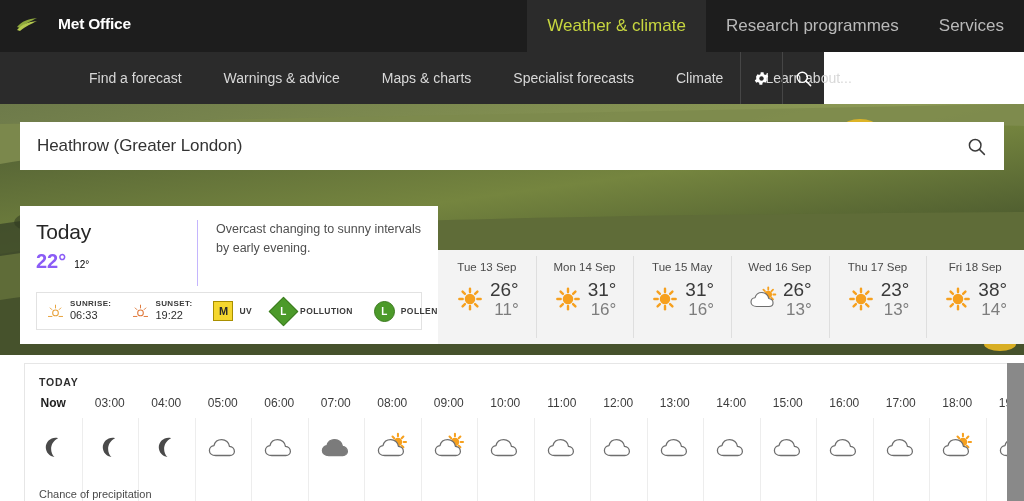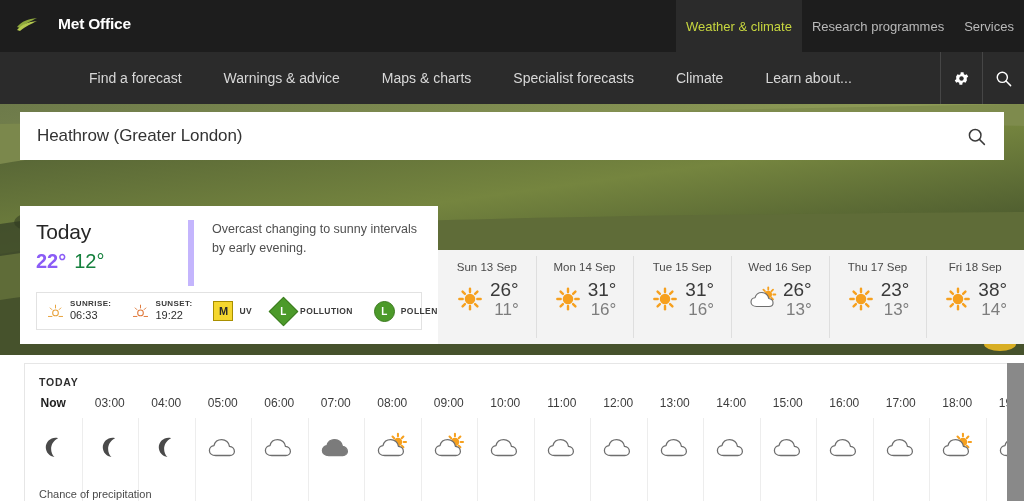--- a/index.html
+++ b/index.html
@@ -24,31 +24,31 @@
   }
   .brand-logo { width: 22px; height: 16px; display: block; }
   .brand-name {
     color: #ffffff; font-size: 15.5px; font-weight: bold; letter-spacing: -0.2px;
   }
   .util-nav {
     position: absolute; right: 0; top: 0; height: 52px;
     display: flex; align-items: stretch;
   }
   .util-item {
-    display: flex; align-items: center; padding: 0 10px;
-    color: #b9b9b9; font-size: 13px; white-space: nowrap;
+    display: flex; align-items: center; padding: 0 20px;
+    color: #b9b9b9; font-size: 17px; white-space: nowrap;
     cursor: pointer;
   }
   .util-item.active {
     background: #2b2b2b; color: #c7d63f;
   }
 
   
   .mainnav {
-    position: absolute; top: 52px; left: 0; width: 1024px; height: 52px;
+    position: absolute; top: 52px; left: 0; width: 824px; height: 52px;
     background: #2b2b2b;
     display: flex; align-items: stretch;
   }
   .nav-links { display: flex; align-items: stretch; padding-left: 68px; }
   .nav-link {
     display: flex; align-items: center; padding: 0 21px;
     color: #d8d8d8; font-size: 14px; white-space: nowrap; cursor: pointer;
   }
   .nav-tools {
     position: absolute; right: 0; top: 0; height: 52px;
@@ -62,21 +62,21 @@
 
   
   .hero {
     position: absolute; top: 104px; left: 0; width: 1024px; height: 251px;
     overflow: hidden;
   }
   .hero-photo { position: absolute; inset: 0; }
 
   
   .searchbar {
-    position: absolute; left: 20px; top: 8px; width: 984px; height: 48px;
+    position: absolute; left: 20px; top: 18px; width: 984px; height: 48px;
     background: #ffffff;
     display: flex; align-items: center;
   }
   .search-input {
     flex: 1; border: none; outline: none; background: transparent;
     font-family: "Liberation Sans", sans-serif;
     font-size: 17px; color: #333; padding-left: 17px; letter-spacing: -0.1px;
   }
   .search-btn {
     width: 56px; height: 48px; border: none; background: transparent;
@@ -91,24 +91,24 @@
   .today-top { display: flex; padding: 14px 0 0 0; height: 80px; }
   .today-left {
     width: 160px; padding-left: 16px;
   }
   .today-label {
     font-size: 21px; color: #262626; font-weight: normal; letter-spacing: -0.2px;
     line-height: 1.15;
   }
   .today-temps { margin-top: 6px; display: flex; align-items: baseline; gap: 8px; }
   .t-max { font-size: 20px; color: #8b5cf6; font-weight: bold; }
-  .t-min { font-size: 20px; color: #15803d; }
+  .t-min { font-size: 10px; color: #000000; }
   .today-right {
-    flex: 1; padding-left: 18px; border-left: 6px solid #c4b5fd;
-    margin-left: 8px;
+    flex: 1; padding-left: 18px; border-left: 1px solid #c4b5fd;
+    margin-left: 17px;
   }
   .today-summary {
     font-size: 12.5px; color: #4f4f4f; line-height: 1.55; max-width: 215px;
   }
 
   .badges {
     position: absolute; left: 16px; top: 86px; right: 16px; height: 38px;
     border: 1px solid #e2e2e2;
     display: flex; align-items: center; gap: 5px;
     padding-left: 10px;
@@ -373,21 +373,21 @@
 
         <div class="badge-group">
           <div class="chip-pollen">L</div>
           <span class="chip-label">POLLEN</span>
         </div>
       </div>
     </div>
 
     <div class="daily" id="daily-strip">
         <div class="day-tile">
-          <div class="day-name">Sun 13 Sep</div>
+          <div class="day-name">Tue 13 Sep</div>
           <div class="day-body">
             <svg viewBox="0 0 40 34" width="30" height="26" class="day-icon">
               <circle cx="20" cy="17" r="7" fill="#f6a01e"></circle>
               <line x1="20" y1="3.2" x2="20" y2="7.6" stroke="#f6a01e" stroke-width="3.2" stroke-linecap="round"></line>
               <line x1="20" y1="26.4" x2="20" y2="30.8" stroke="#f6a01e" stroke-width="3.2" stroke-linecap="round"></line>
               <line x1="5.8" y1="17" x2="10.2" y2="17" stroke="#f6a01e" stroke-width="3.2" stroke-linecap="round"></line>
               <line x1="29.8" y1="17" x2="34.2" y2="17" stroke="#f6a01e" stroke-width="3.2" stroke-linecap="round"></line>
               <line x1="10.1" y1="7.1" x2="13.2" y2="10.2" stroke="#f6a01e" stroke-width="3.2" stroke-linecap="round"></line>
               <line x1="26.8" y1="23.8" x2="29.9" y2="26.9" stroke="#f6a01e" stroke-width="3.2" stroke-linecap="round"></line>
               <line x1="29.9" y1="7.1" x2="26.8" y2="10.2" stroke="#f6a01e" stroke-width="3.2" stroke-linecap="round"></line>
@@ -413,21 +413,21 @@
               <line x1="29.9" y1="7.1" x2="26.8" y2="10.2" stroke="#f6a01e" stroke-width="3.2" stroke-linecap="round"></line>
               <line x1="13.2" y1="23.8" x2="10.1" y2="26.9" stroke="#f6a01e" stroke-width="3.2" stroke-linecap="round"></line>
             </svg>
             <div class="day-temps">
               <span class="day-max">31°</span>
               <span class="day-min">16°</span>
             </div>
           </div>
         </div>
         <div class="day-tile">
-          <div class="day-name">Tue 15 Sep</div>
+          <div class="day-name">Tue 15 May</div>
           <div class="day-body">
             <svg viewBox="0 0 40 34" width="30" height="26" class="day-icon">
               <circle cx="20" cy="17" r="7" fill="#f6a01e"></circle>
               <line x1="20" y1="3.2" x2="20" y2="7.6" stroke="#f6a01e" stroke-width="3.2" stroke-linecap="round"></line>
               <line x1="20" y1="26.4" x2="20" y2="30.8" stroke="#f6a01e" stroke-width="3.2" stroke-linecap="round"></line>
               <line x1="5.8" y1="17" x2="10.2" y2="17" stroke="#f6a01e" stroke-width="3.2" stroke-linecap="round"></line>
               <line x1="29.8" y1="17" x2="34.2" y2="17" stroke="#f6a01e" stroke-width="3.2" stroke-linecap="round"></line>
               <line x1="10.1" y1="7.1" x2="13.2" y2="10.2" stroke="#f6a01e" stroke-width="3.2" stroke-linecap="round"></line>
               <line x1="26.8" y1="23.8" x2="29.9" y2="26.9" stroke="#f6a01e" stroke-width="3.2" stroke-linecap="round"></line>
               <line x1="29.9" y1="7.1" x2="26.8" y2="10.2" stroke="#f6a01e" stroke-width="3.2" stroke-linecap="round"></line>

